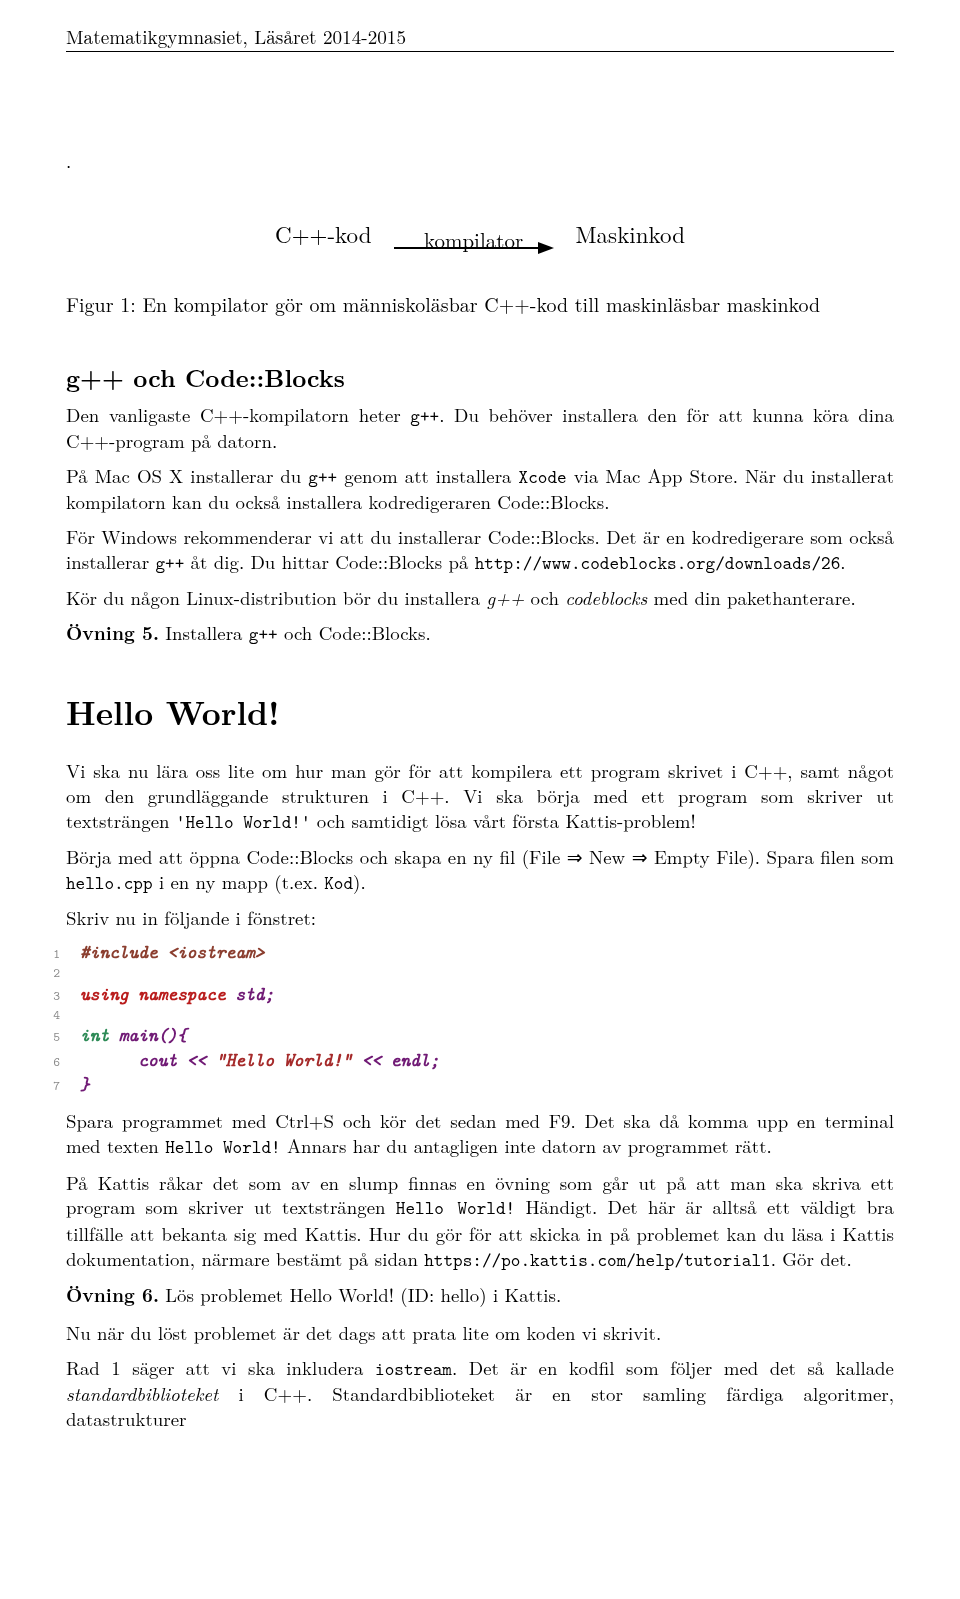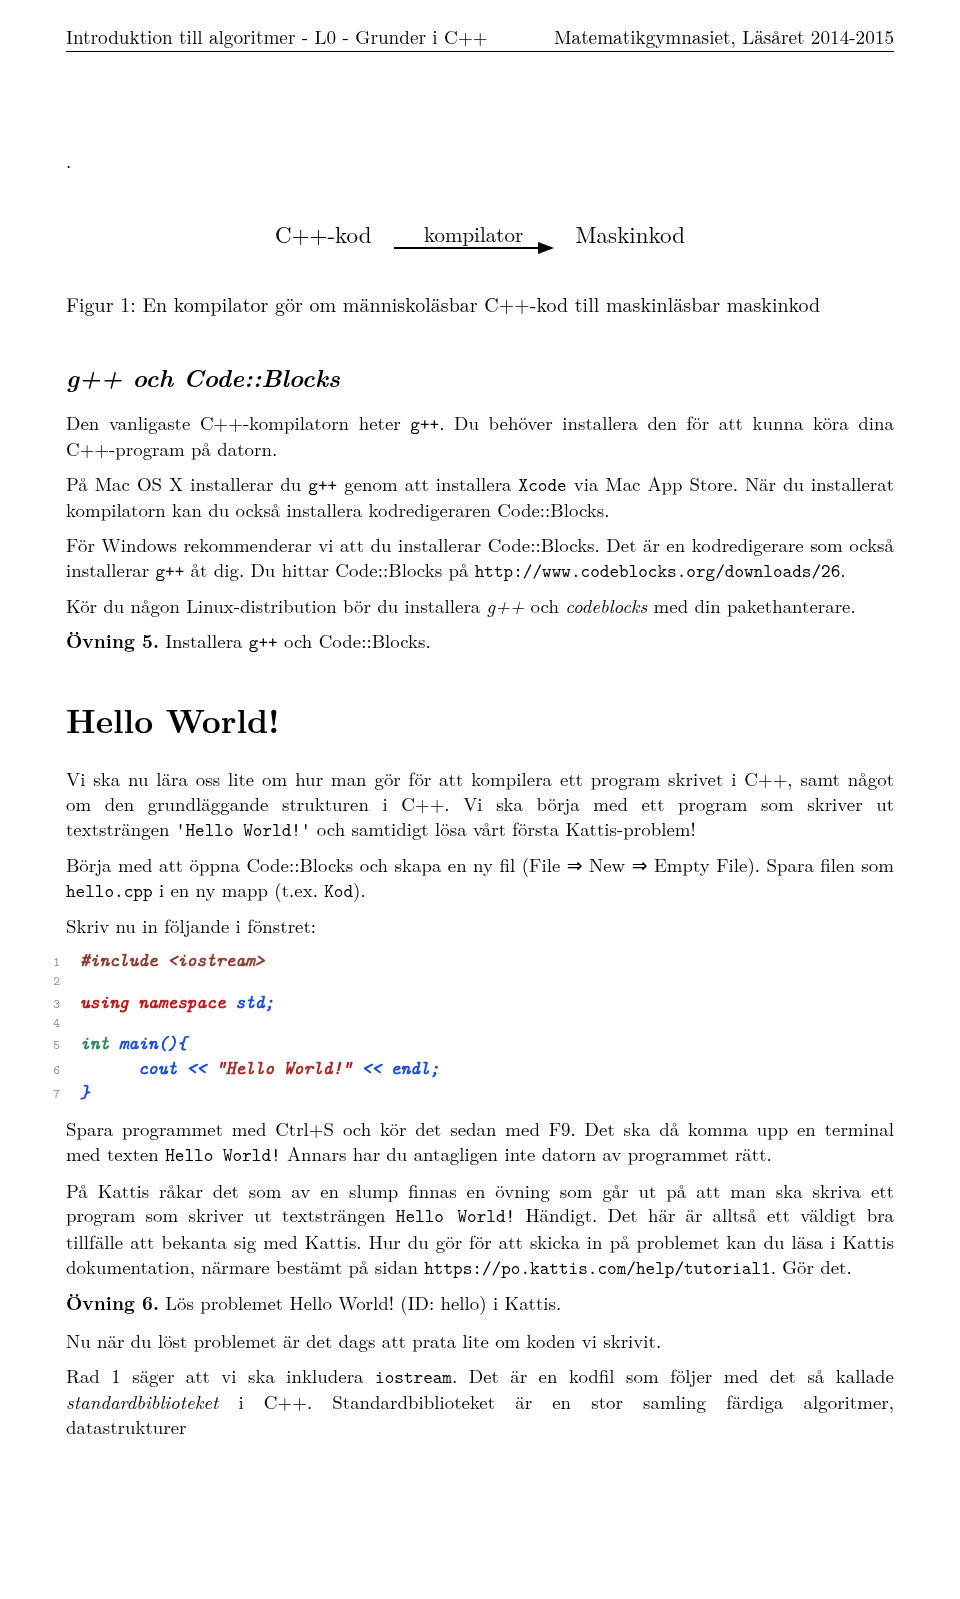--- a/index.html
+++ b/index.html
@@ -39,32 +39,31 @@
   }
   .diagram .arrowwrap {
     position: relative;
     display: flex;
     flex-direction: column;
     align-items: center;
   }
   .diagram .arrowlabel {
     font-size: 21px;
     position: relative;
-    top: 7px;
+    top: 13px;
   }
   .caption {
     text-align: left;
     font-size: 20px;
     margin: 0 0 44px 0;
   }
   h2.section {
     font-weight: bold;
     font-size: 24.5px;
-    margin: 0 0 16px 0;
-    font-style: italic;
+    margin: 0 0 8px 0;
   }
   h1.bigsection {
     font-weight: bold;
     font-size: 33px;
     margin: 44px 0 24px 0;
   }
   p { margin: 0 0 10px 0; text-align: justify; }
   p.looser { margin-bottom: 12px; }
   .tt { font-family: "Latin Modern Mono", "Courier New", monospace; font-size: 0.97em; }
   .it { font-style: italic; }
@@ -86,31 +85,30 @@
     padding-right: 20px;
     flex-shrink: 0;
   }
   .codeblock .code {
     white-space: pre;
     font-style: italic;
     font-weight: bold;
   }
   .c-pp   { color: #8B3E2F; }   
   .c-kw   { color: #b91c1c; }   
-  .c-id   { color: #1d4ed8; }
+  .c-id   { color: #701a75; }
   .c-str  { color: #a52a2a; }   
   .c-type { color: #2e8b57; }   
 </style>
 </head>
 <body>
 
 <div class="page">
 
   <div class="header-row">
-    <span>Introduktion till algoritmer - L0 - Grunder i C++</span>
     <span>Matematikgymnasiet, Läsåret 2014-2015</span>
   </div>
   <hr class="rule">
 
   <p class="dot">.</p>
 
   <div class="diagram">
     <span>C++-kod</span>
     <span class="arrowwrap">
       <span class="arrowlabel">kompilator</span>

